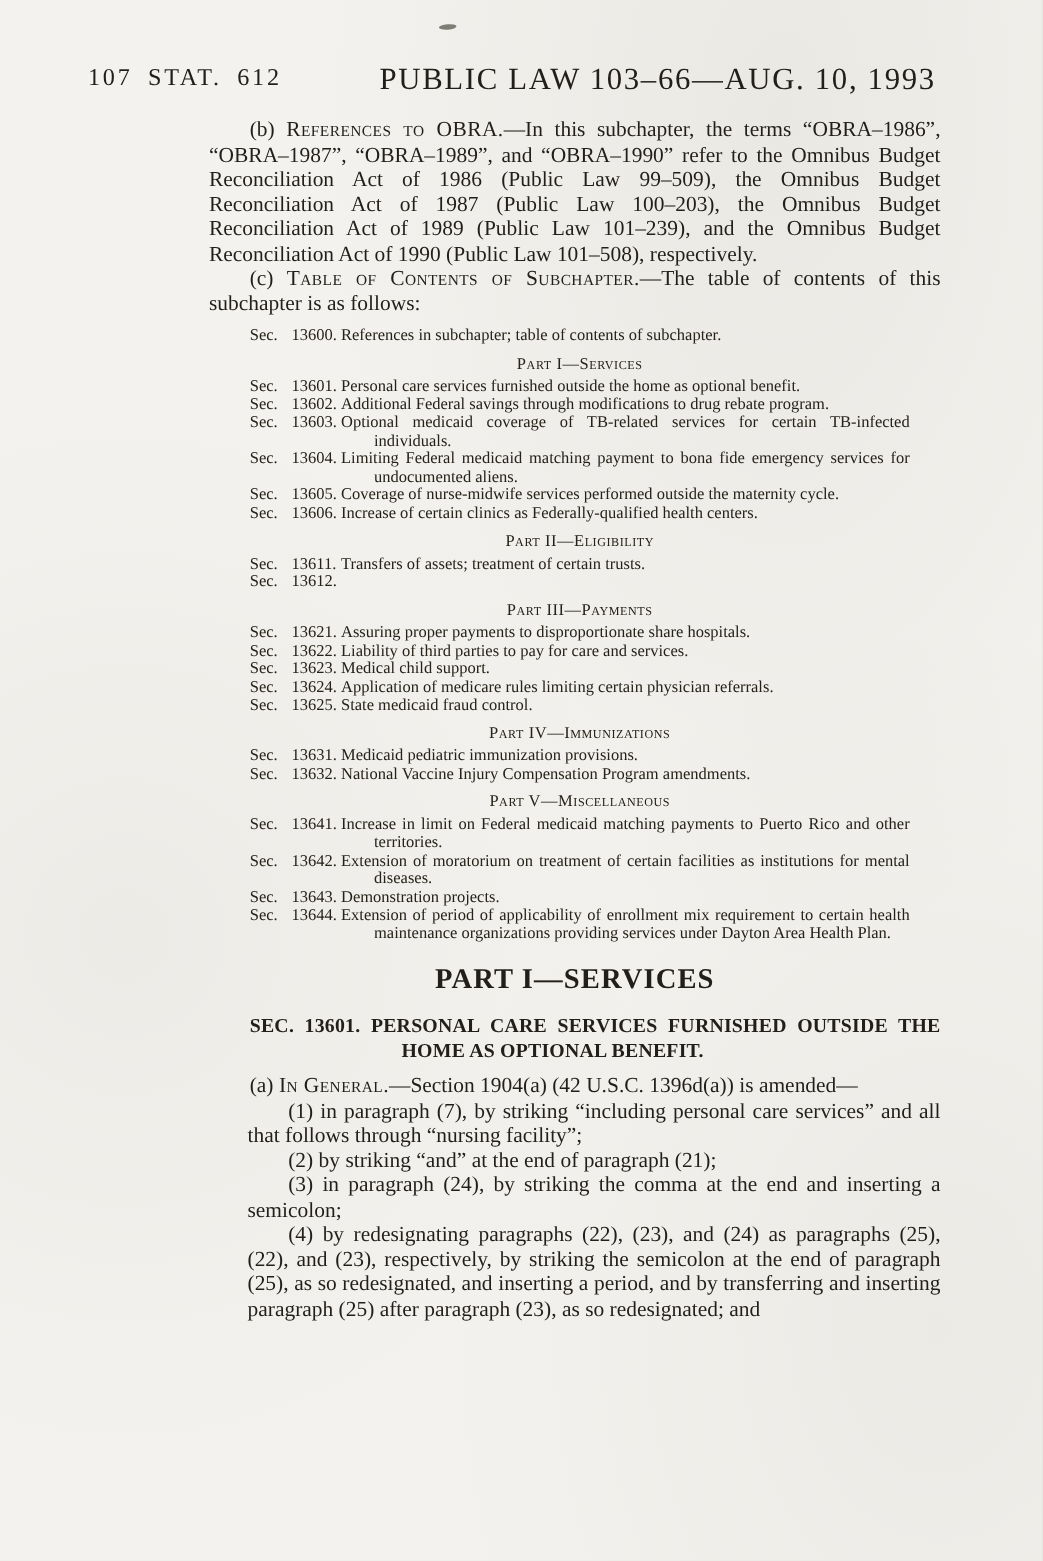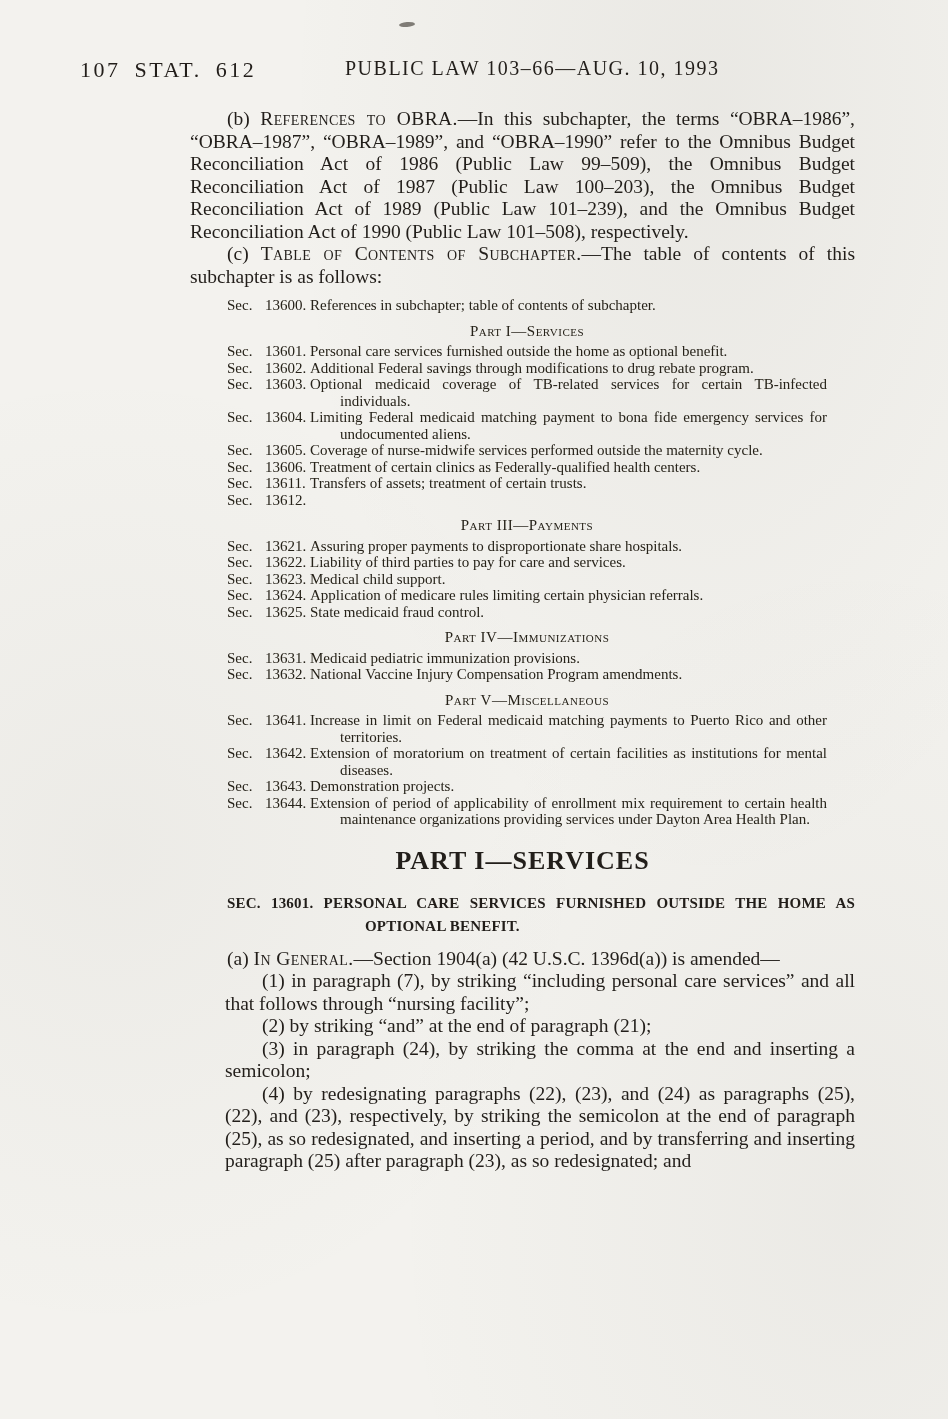--- a/index.html
+++ b/index.html
@@ -28,21 +28,21 @@
     transform: rotate(-4deg);
   }
   
   .header { position: absolute; top: 57px; left: 0; right: 0; height: 28px; }
   .header-stat {
     position: absolute; left: 80px; top: 0;
     font-size: 22px; letter-spacing: 2.5px; word-spacing: 6px;
   }
   .header-law {
     position: absolute; left: 345px; top: 0;
-    font-size: 20px; letter-spacing: 1.5px;
+    font-size: 28px; letter-spacing: 1.5px;
   }
   
   .main {
     position: absolute; top: 85px; left: 190px;
     width: 665px;
     padding-top: 23px;
     font-size: 19.5px;
     line-height: 22.5px;
   }
   .body-para {
@@ -73,21 +73,21 @@
     margin: 18px 0 0 0;
     text-align: center;
     font-size: 26px;
     line-height: 30px;
     font-weight: bold;
     letter-spacing: 1px;
   }
   
   .sec-heading {
     margin: 16px 0 0 37px;
-    font-size: 15px;
+    font-size: 18px;
     line-height: 23px;
     font-weight: bold;
     padding-left: 138px;
     text-indent: -138px;
     text-align: justify;
     letter-spacing: 0.2px;
   }
   .para-a { margin-top: 10px; }
   .amend-item {
     margin: 0 0 0 35px;
@@ -143,25 +143,26 @@
           <span class="toc-text">Limiting Federal medicaid matching payment to bona fide emergency services for undocumented aliens.</span>
         </div>
         <div class="toc-entry">
           <span class="toc-sec">Sec.</span>
           <span class="toc-num">13605.</span>
           <span class="toc-text">Coverage of nurse-midwife services performed outside the maternity cycle.</span>
         </div>
         <div class="toc-entry">
           <span class="toc-sec">Sec.</span>
           <span class="toc-num">13606.</span>
-          <span class="toc-text">Treatment of certain clinics as Federally-qualified health centers.</span>
-        </div>
-      </div>
-
-      <div>
+          <span class="toc-text">Increase of certain clinics as Federally-qualified health centers.</span>
+        </div>
+      </div>
+
+      <div>
+        <div class="toc-part-heading sc">Part II—Eligibility</div>
         <div class="toc-entry">
           <span class="toc-sec">Sec.</span>
           <span class="toc-num">13611.</span>
           <span class="toc-text">Transfers of assets; treatment of certain trusts.</span>
         </div>
         <div class="toc-entry">
           <span class="toc-sec">Sec.</span>
           <span class="toc-num">13612.</span>
         </div>
       </div>

